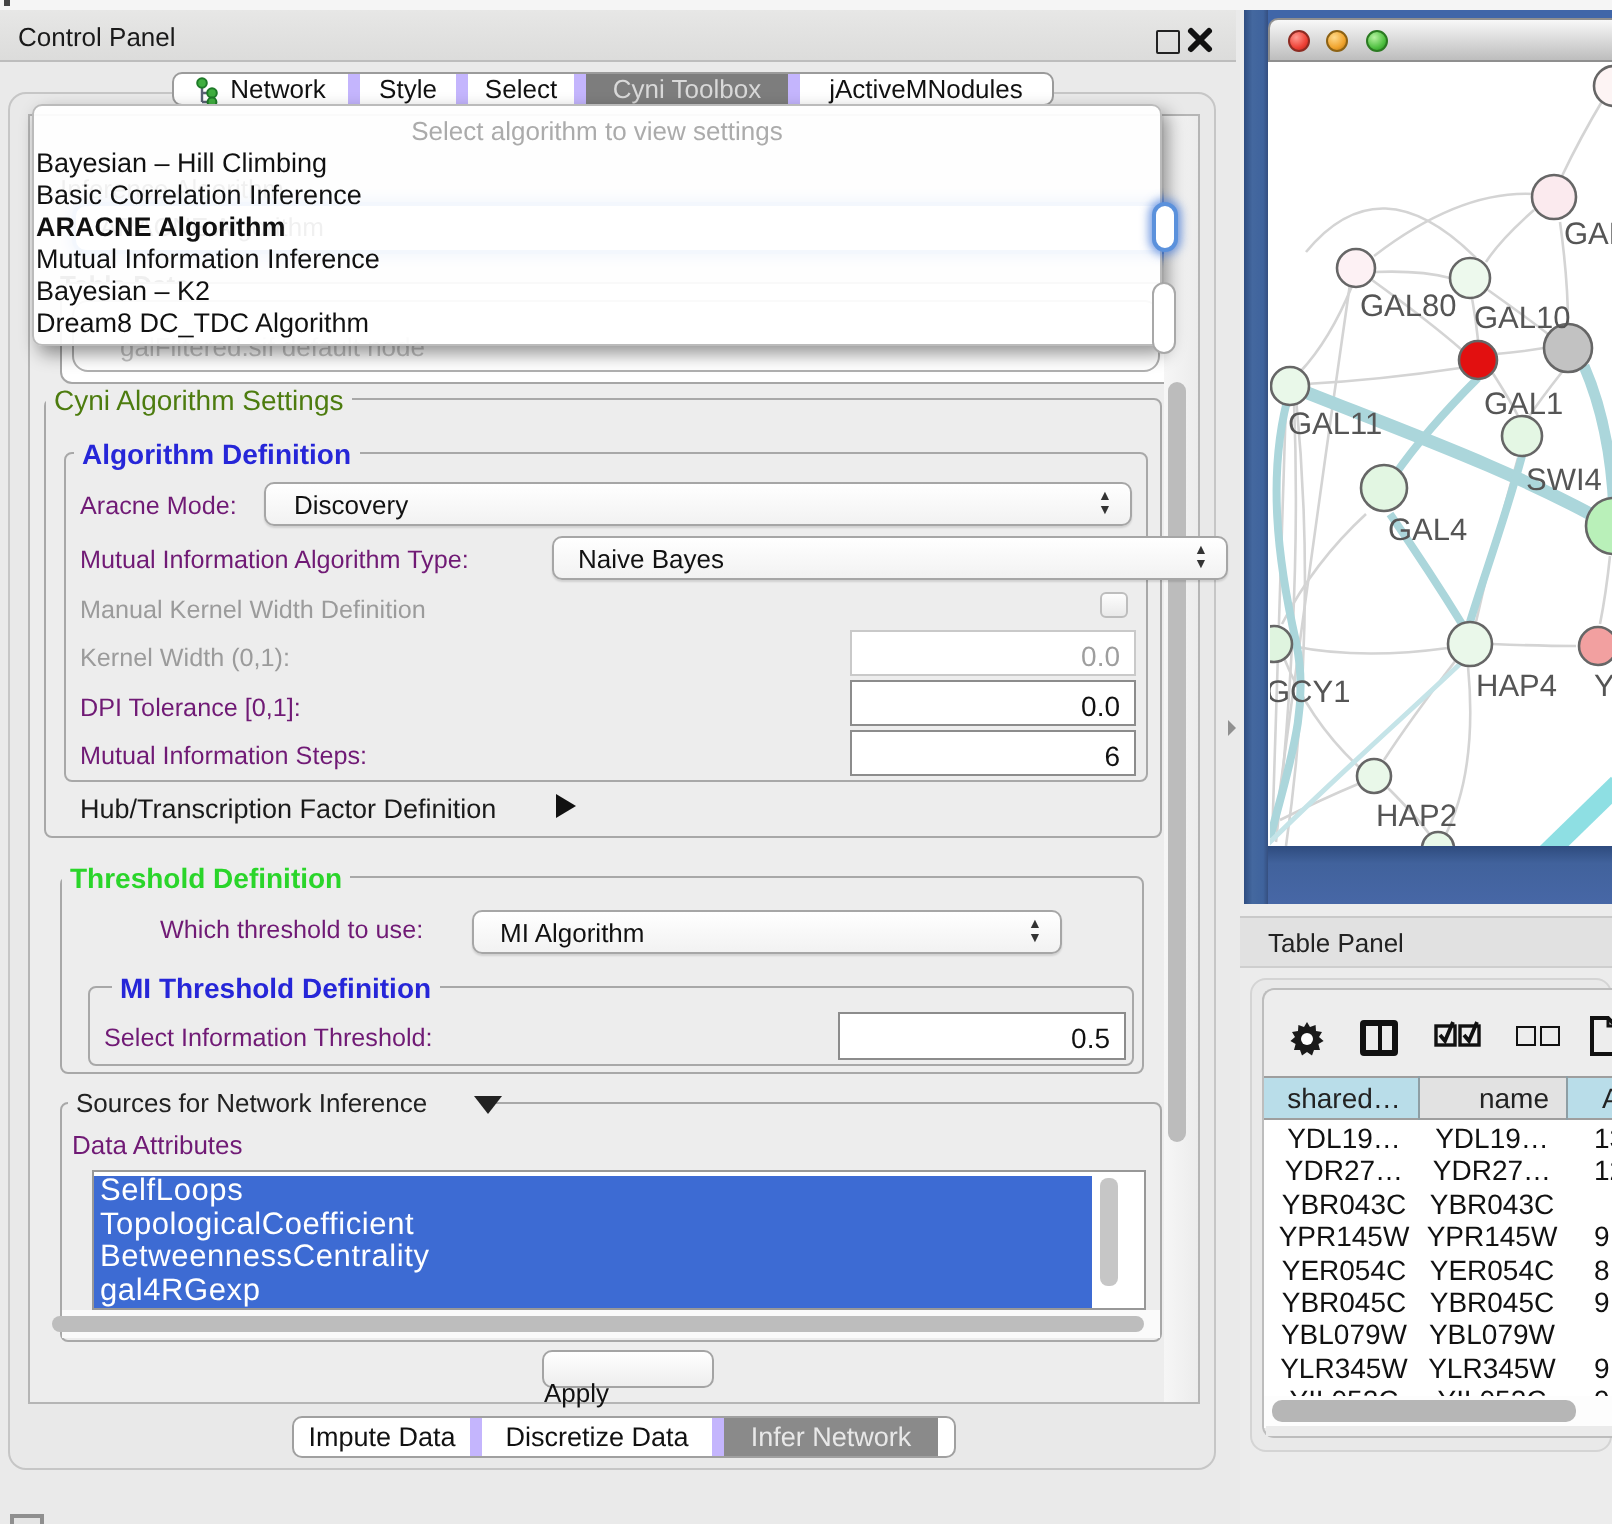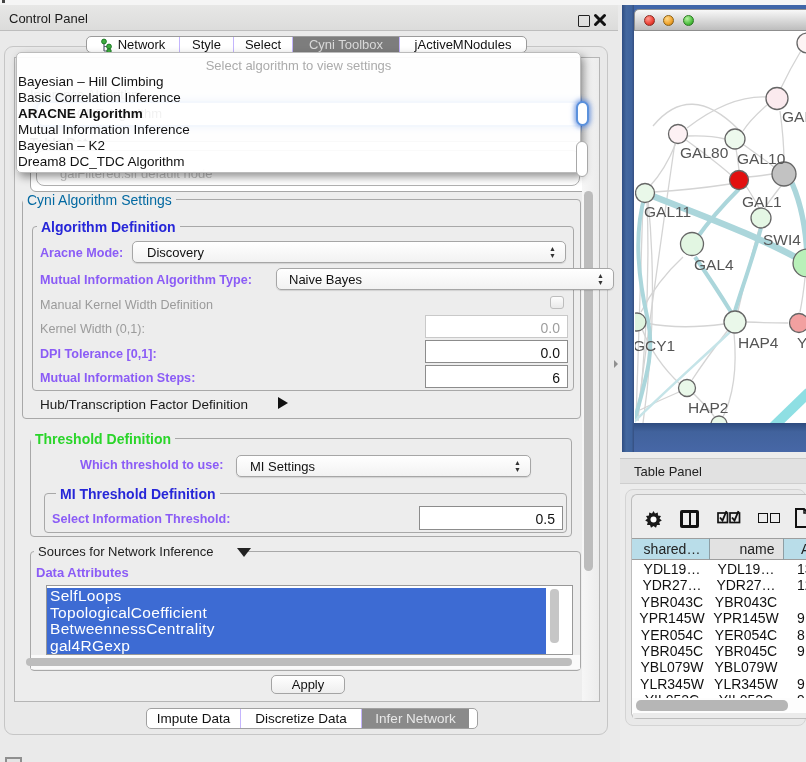--- a/index.html
+++ b/index.html
@@ -1,25 +1,25 @@
 <!DOCTYPE html>
 <html><head><meta charset="utf-8">
 <style>
 *{margin:0;padding:0;box-sizing:border-box}
 html,body{width:806px;height:762px;overflow:hidden;background:#ececec;font-family:"Liberation Sans",sans-serif}
 .ab{position:absolute}
-.lbl{font-weight:bold;font-size:12.6px;color:#8b5cf6}
+.lbl{font-weight:normal;font-size:12.6px;color:#701a75}
 .glbl{font-weight:normal;font-size:12.6px;color:#9b9b9b}
 .grp{position:absolute;border:1px solid #a8a8a8;border-radius:4px}
 .leg{position:absolute;background:#ededed;padding:0 4px;font-size:14px;white-space:nowrap}
 .fld{position:absolute;background:#fff;text-align:right;font-size:14px;padding:3.5px 7px 0 0}
 .combo{position:absolute;background:linear-gradient(#ffffff,#f2f2f2);border:1px solid #a6a6a6;border-radius:5px;font-size:13px;color:#111;box-shadow:0 1px 1px rgba(0,0,0,0.12)}
 .carr{position:absolute;right:8px;top:3px;width:9px;font-size:7px;line-height:7px;color:#333;text-align:center}
 .seg{position:absolute;display:flex;background:#fff;border:1px solid #9b9b9b;border-radius:5px;overflow:hidden;font-size:13px;color:#111}
-.seg>div{display:flex;align-items:center;justify-content:center;border-right:1px solid #c4b5fd;white-space:nowrap}
+.seg>div{display:flex;align-items:center;justify-content:center;border-right:6px solid #c4b5fd;white-space:nowrap}
 .seg>div:last-child{border-right:none}
 .seg .sel{background:#7d7d7d;color:#d9d9d9}
 </style></head>
 <body>
 
 <div class="ab" style="left:0;top:0;width:806px;height:5px;background:#f5f5f5"></div>
 <div class="ab" style="left:2px;top:0;width:3px;height:3px;background:#444"></div>
 <div class="ab" style="left:0;top:5px;width:620px;height:757px;background:#eaeaea"></div>
 
 <div class="ab" style="left:0;top:5px;width:618px;height:26px;background:linear-gradient(#e7e7e6,#dcdcdb);border-bottom:1px solid #bdbdbd"></div>
@@ -38,21 +38,21 @@
 <div class="ab" style="left:50px;top:106px;font-size:13px;color:#333">ARACNE Algorithm</div>
 <div class="ab" style="left:30px;top:135px;font-size:13px;color:#222;font-weight:bold">Table Data</div>
 <div class="ab" style="left:30px;top:141px;width:558px;height:51px;background:#fff;border:1px solid #a6a6a6;border-radius:6px"></div>
 <div class="ab" style="left:36px;top:150px;width:544px;height:36px;background:#fff;border:1px solid #b0b0b0;border-radius:8px"></div>
 <div class="ab" style="left:60px;top:166px;font-size:13px;color:#c4c4c4">galFiltered.sif default node</div>
 
 <div class="ab" style="left:582px;top:58px;width:17px;height:643px;background:linear-gradient(90deg,#f6f6f6,#ececec)"></div>
 <div class="ab" style="left:584px;top:191px;width:9px;height:380px;background:#bcbcbc;border-radius:4.5px"></div>
 
 <div class="grp" style="left:22px;top:199px;width:559px;height:220px"></div>
-<div class="leg" style="left:23px;top:192px;color:#0369a1">Cyni Algorithm Settings</div>
+<div class="leg" style="left:23px;top:192px;color:#4d7c0f">Cyni Algorithm Settings</div>
 
 <div class="grp" style="left:32px;top:226px;width:542px;height:165px"></div>
 <div class="leg" style="left:37px;top:219px;color:#2626d8;font-weight:bold">Algorithm Definition</div>
 
 <div class="ab lbl" style="left:40px;top:246px">Aracne Mode:</div>
 <div class="combo" style="left:132px;top:241px;width:434px;height:22px">
     <span style="position:absolute;left:14px;top:3px">Discovery</span>
     <span class="carr">▲<br>▼</span>
   </div>
 
@@ -75,21 +75,21 @@
 <div class="fld" style="left:425px;top:365px;width:143px;height:23px;border:1px solid #8c8c8c;color:#111">6</div>
 
 <div class="ab" style="left:40px;top:397px;font-size:13.5px;color:#1a1a1a">Hub/Transcription Factor Definition</div>
 <div class="ab" style="left:278px;top:397px;width:0;height:0;border-left:10px solid #111;border-top:6.5px solid transparent;border-bottom:6.5px solid transparent"></div>
 
 <div class="grp" style="left:30px;top:438px;width:542px;height:99px"></div>
 <div class="leg" style="left:31px;top:431px;color:#2ad52a;font-weight:bold">Threshold Definition</div>
 
 <div class="ab lbl" style="left:80px;top:458px">Which threshold to use:</div>
 <div class="combo" style="left:236px;top:455px;width:295px;height:22px">
-    <span style="position:absolute;left:13px;top:3px">MI Settings</span>
+    <span style="position:absolute;left:13px;top:3px">MI Algorithm</span>
     <span class="carr">▲<br>▼</span>
   </div>
 
 <div class="grp" style="left:44px;top:493px;width:523px;height:40px"></div>
 <div class="leg" style="left:56px;top:486px;color:#2626d8;font-weight:bold">MI Threshold Definition</div>
 
 <div class="ab lbl" style="left:52px;top:512px">Select Information Threshold:</div>
 <div class="fld" style="left:419px;top:506px;width:144px;height:24px;border:1px solid #8c8c8c;color:#111">0.5</div>
 
 <div class="grp" style="left:30px;top:551px;width:551px;height:120px"></div>
@@ -98,21 +98,21 @@
 
 <div class="ab lbl" style="left:36px;top:565px;font-size:13px">Data Attributes</div>
 <div class="ab" style="left:46px;top:585px;width:527px;height:70px;background:#fff;border:1px solid #989898"></div>
 <div class="ab" style="left:47px;top:588px;width:499px;height:66px;background:#3d6bd3"></div>
 <div class="ab" style="left:50px;top:588px;font-size:15.5px;color:#fff;line-height:16.5px;letter-spacing:0.3px">SelfLoops<br>TopologicalCoefficient<br>BetweennessCentrality<br>gal4RGexp</div>
 <div class="ab" style="left:550px;top:589px;width:9px;height:54px;background:#c6c6c6;border-radius:4px"></div>
 
 <div class="ab" style="left:31px;top:655px;width:549px;height:14px;background:#fafafa"></div>
 <div class="ab" style="left:26px;top:658px;width:546px;height:8px;background:#bdbdbd;border-radius:4px"></div>
 
-<div class="ab" style="left:271px;top:675px;width:74px;height:19px;background:linear-gradient(#ffffff,#eeeeee);border:1px solid #a4a4a4;border-radius:5px;text-align:center;font-size:13px;color:#111;padding-top:1px">Apply</div>
+<div class="ab" style="left:271px;top:675px;width:86px;height:19px;background:linear-gradient(#ffffff,#eeeeee);border:1px solid #a4a4a4;border-radius:5px;text-align:left;font-size:13px;color:#111;padding-top:13px">Apply</div>
 
 <div class="seg" style="left:86px;top:36px;width:441px;height:17px">
   <div style="width:93px"><svg width="12" height="15" viewBox="0 0 12 15" style="margin-right:5px;margin-top:1px">
         <path d="M3 4 L3 13 M3 8.5 L7 8.5 M3 13 L7 13" stroke="#5a6273" stroke-width="1.2" fill="none"></path>
         <circle cx="3" cy="3.5" r="2.4" fill="#3fae3f" stroke="#1e7a28" stroke-width="1"></circle>
         <circle cx="8" cy="8.5" r="2.4" fill="#3fae3f" stroke="#1e7a28" stroke-width="1"></circle>
         <circle cx="8" cy="13" r="2.2" fill="#3fae3f" stroke="#1e7a28" stroke-width="1"></circle>
       </svg>Network</div>
   <div style="width:54px">Style</div>
   <div style="width:59px">Select</div>

